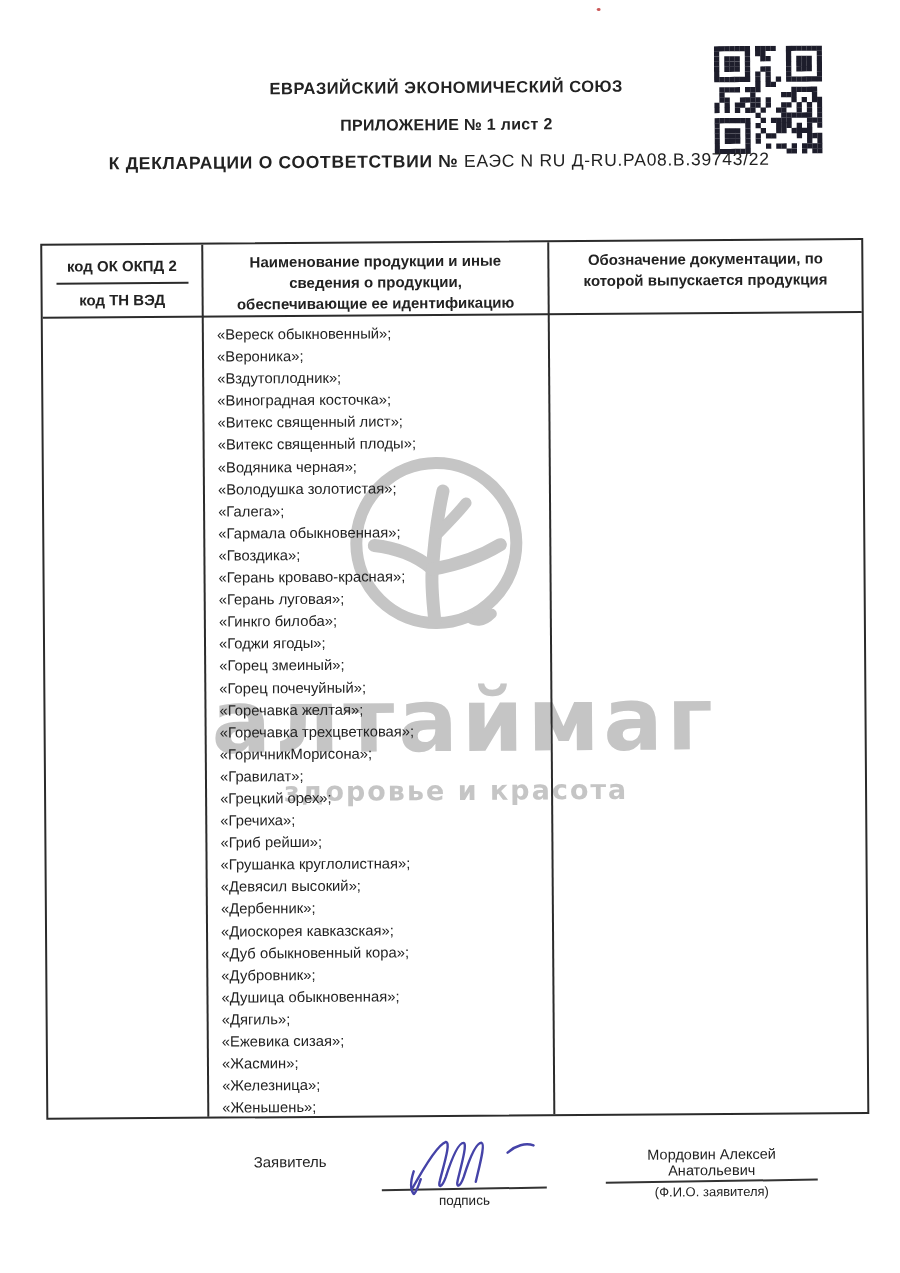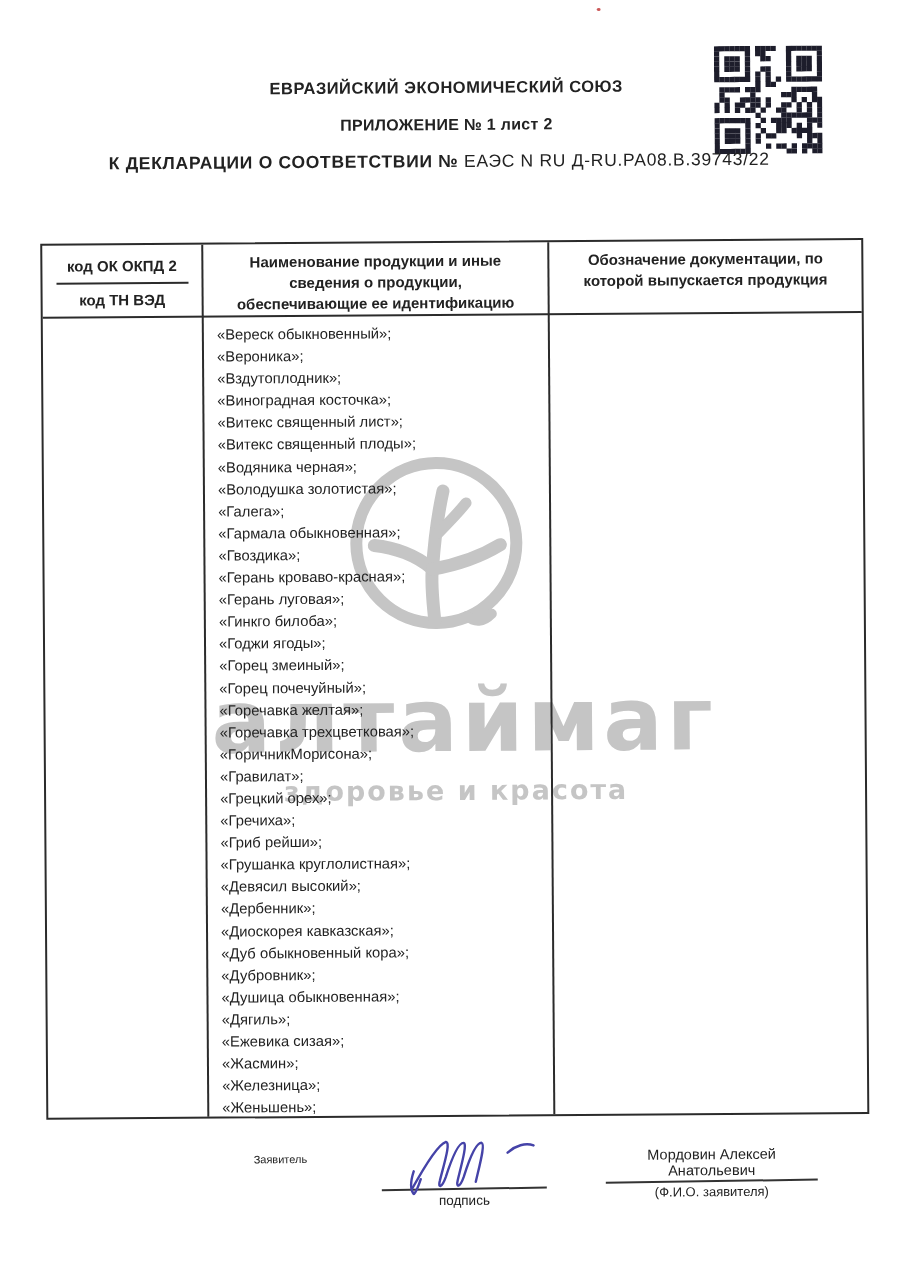--- a/index.html
+++ b/index.html
@@ -45,21 +45,21 @@
   .th{position:absolute;top:0;height:71px;text-align:center;font-weight:bold;font-size:15px;line-height:21px;}
   .th-col1{left:0;width:159px;}
   .th-col2{left:161px;width:344px;padding-top:7px;box-sizing:border-box;}
   .th-col3{left:507px;width:312px;padding-top:7px;box-sizing:border-box;}
   .th-col1 .t{display:block;margin-top:10px;}
   .th-col1 .b{display:block;margin-top:5px;}
   .col1-divider{display:block;width:132px;height:2px;background:var(--border,#2b2b2b);margin:6px auto 0 auto;}
   .product-list{position:absolute;left:161px;top:79px;width:344px;box-sizing:border-box;padding-left:13px;}
   .product-line{font-size:14.8px;line-height:22.1px;white-space:nowrap;}
   
-  .footer-label{position:absolute;left:250px;top:1152px;font-size:11px;z-index:3;}
+  .footer-label{position:absolute;left:250px;top:1152px;font-size:15px;z-index:3;}
   .sig-svg{position:absolute;left:396px;top:1137px;z-index:4;}
   .sig-line{position:absolute;left:378px;top:1188px;width:165px;height:2px;background:#333;
     transform:rotate(-0.6deg);z-index:3;}
   .sig-caption{position:absolute;left:378px;top:1193px;width:165px;text-align:center;font-size:13.5px;z-index:3;}
   .name-block{position:absolute;left:600px;top:1149px;width:216px;text-align:center;
     font-size:14.5px;line-height:15.5px;z-index:3;}
   .name-line{position:absolute;left:602px;top:1182px;width:212px;height:1.8px;background:#333;
     transform:rotate(-0.5deg);z-index:3;}
   .name-caption{position:absolute;left:600px;top:1186px;width:216px;text-align:center;font-size:13px;z-index:3;}
 </style>

